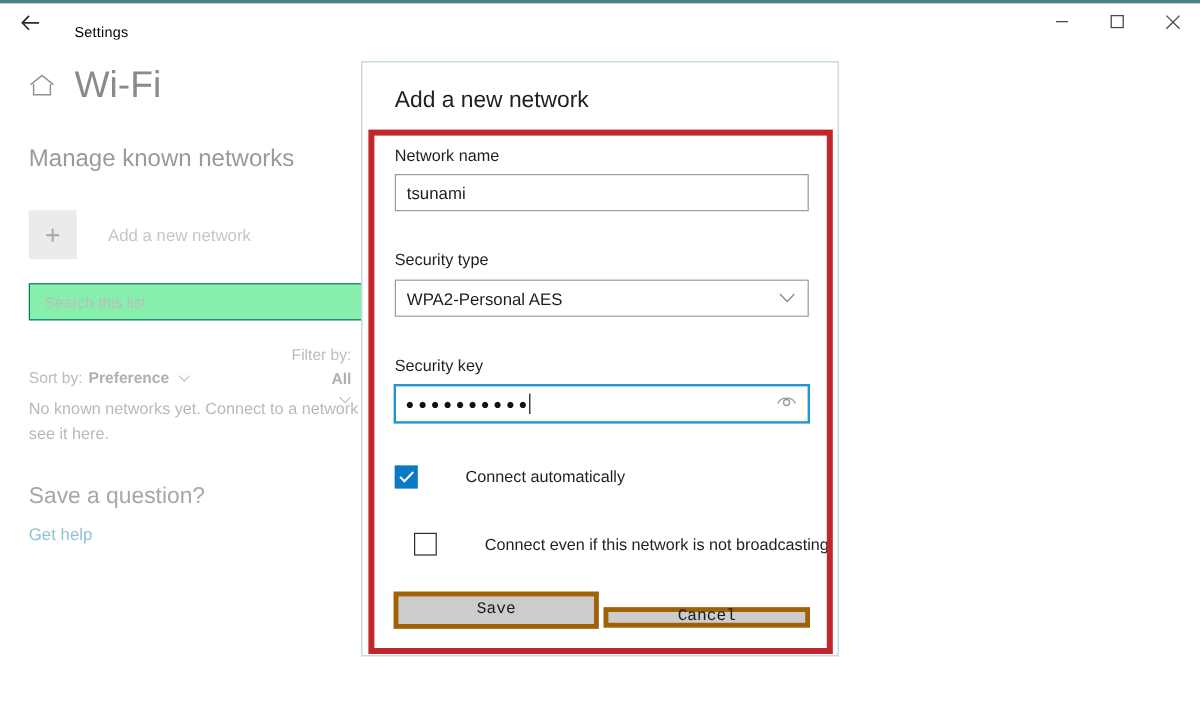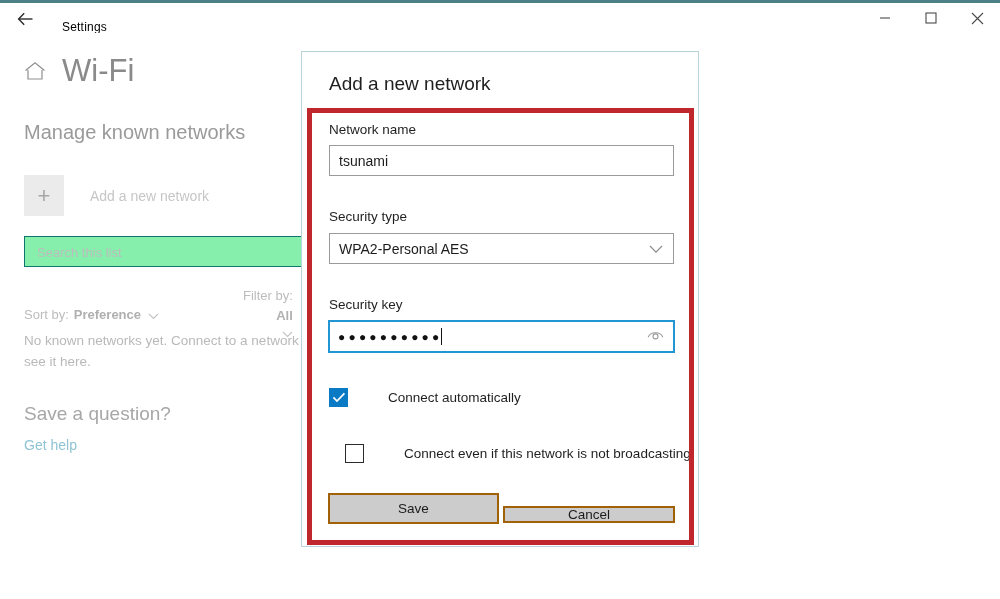--- a/index.html
+++ b/index.html
@@ -275,24 +275,25 @@
     margin-left: 12px;
     font-size: 13.5px;
     color: #1f1f1f;
     white-space: nowrap;
   }
 
   .btn {
     position: absolute;
     box-sizing: border-box;
     background: #cccccc;
-    border: 2px solid #a16207;
+    border: 4px solid #a16207;
     display: flex; align-items: center; justify-content: center;
     font-size: 13.5px;
     color: #1b1b1b;
+    font-family: Liberation Mono, monospace;
   }
 </style>
 </head>
 <body>
 
 <div class="top-accent"></div>
 
 <div class="titlebar">
   <div class="back-arrow">
     <svg width="18" height="16" viewBox="0 0 18 16" aria-hidden="true">

